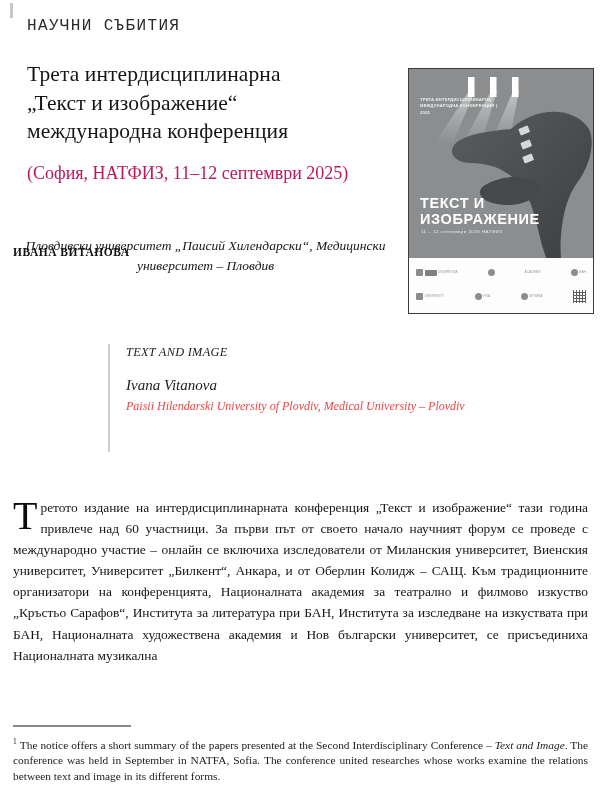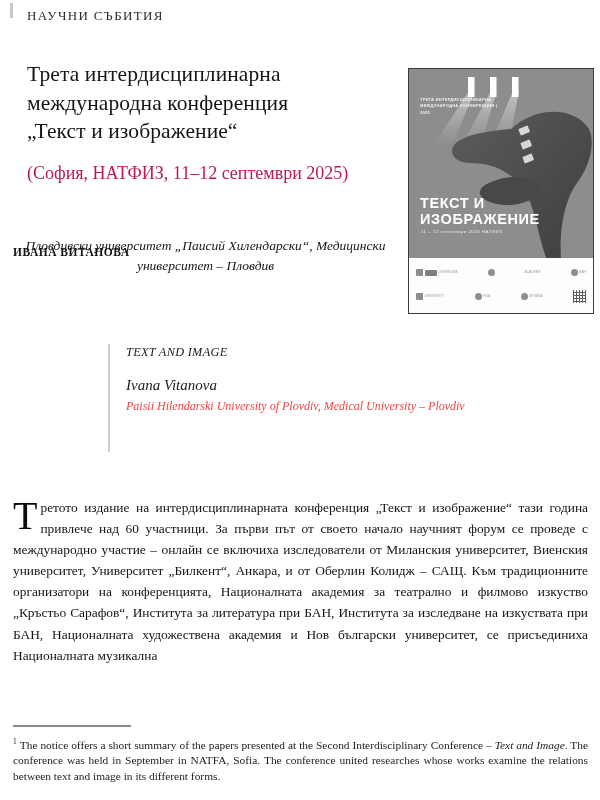--- a/index.html
+++ b/index.html
@@ -28,23 +28,23 @@
     position: absolute;
     left: 10px;
     top: 3px;
     width: 3px;
     height: 15px;
     background: #c7c7c7;
   }
   .rh-label {
     position: absolute;
     left: 27px;
-    top: 8px;
-    font-family: Liberation Serif, serif;
-    font-size: 13px;
+    top: 17px;
+    font-family: Liberation Mono, monospace;
+    font-size: 16px;
     letter-spacing: 1.35px;
     color: #2b2b2b;
     white-space: nowrap;
   }
 
   
   .headline {
     position: absolute;
     left: 27px;
     top: 60px;
@@ -284,22 +284,22 @@
 </head>
 <body>
 
 <div class="running-head">
   <div class="rh-rule"></div>
   <div class="rh-label">НАУЧНИ СЪБИТИЯ</div>
 </div>
 
 <div class="headline">
   <div class="title-line">Трета интердисциплинарна</div>
+  <div class="title-line">„Текст и изображение“</div>
   <div class="title-line">международна конференция</div>
-  <div class="title-line">„Текст и изображение“</div>
   <div class="subtitle">(София, НАТФИЗ, 11–12 септември 2025)</div>
 </div>
 
 <div class="author">ИВАНА ВИТАНОВА</div>
 <div class="affil">Пловдивски университет „Паисий Хилендарски“, Медицински университет – Пловдив</div>
 
 <div class="poster">
   <div class="poster-canvas"></div>
 
   <svg class="poster-svg" viewBox="0 0 184 244" preserveAspectRatio="none">

